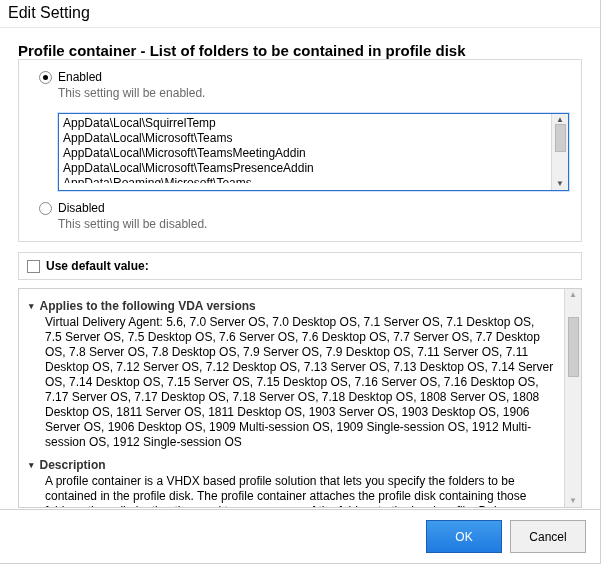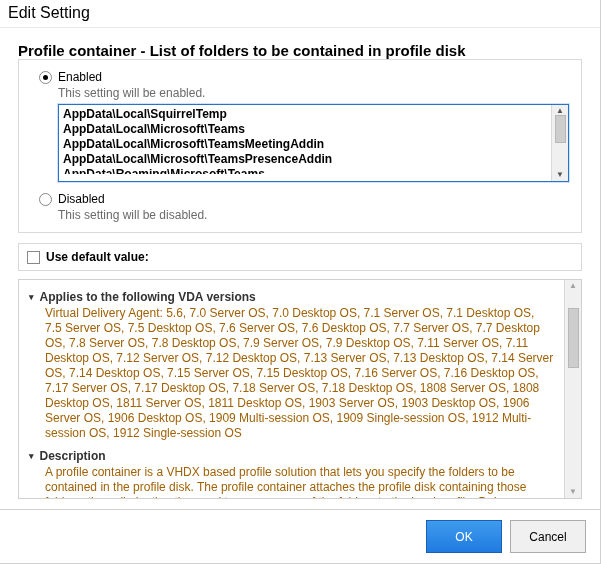--- a/index.html
+++ b/index.html
@@ -38,31 +38,31 @@
   }
   .opt-row { display:flex; align-items:center; gap:6px; margin-bottom:2px; }
   .radio {
     width:13px; height:13px; border:1px solid #888; border-radius:50%;
     display:inline-flex; align-items:center; justify-content:center;
     background:#fff;
   }
   .radio.checked::after {
     content:""; width:5px; height:5px; background:#000; border-radius:50%;
   }
-  .opt-desc { color:#6a6a6a; margin-left:19px; margin-bottom:4px; }
+  .opt-desc { color:#6a6a6a; margin-left:19px; margin-bottom:13px; }
   .listwrap {
     display:flex; margin-left:19px; border:1px solid #2a72c8;
     outline:1px solid #cfe3fb;
     height:78px;
   }
   .listbox {
     flex:1; overflow:hidden; padding:2px 4px; background:#fff;
     line-height:15px;
   }
-  .listbox div { white-space:nowrap;font-weight:bold; }
+  .listbox div { white-space:nowrap; }
   .list-cut { height:7px; overflow:hidden; line-height:15px; }
   .vscroll {
     width:17px; background:#f0f0f0; border-left:1px solid #d9d9d9;
     display:flex; flex-direction:column; justify-content:space-between; align-items:center;
     padding:2px 0;
   }
   .arrow { font-size:8px; color:#555; line-height:1; user-select:none;}
   .thumb { width:11px; flex:0 0 28px; background:#cdcdcd; border:1px solid #b8b8b8; }
   .vscroll .track { flex:1; width:100%; display:flex; flex-direction:column; align-items:center; }
   
@@ -75,21 +75,21 @@
     width:13px; height:13px; border:1px solid #888; background:#fff; display:inline-block;
   }
   
   .info-outer { display:flex; border:1px solid #d0d0d0; height:220px; }
   .info {
     flex:1; padding:6px 10px; overflow:hidden;
     color:#333;
   }
   .sect-head { display:flex; align-items:center; gap:6px; font-weight:bold; margin:4px 0 2px 0; }
   .caret { font-size:9px; color:#333; }
-  .sect-body { margin-left:16px; line-height:15px; color:#a16207; }
+  .sect-body { margin-left:16px; line-height:15px; color:#000000; }
   .info-scroll {
     width:17px; background:#f0f0f0; border-left:1px solid #d9d9d9;
     display:flex; flex-direction:column; align-items:center; padding:2px 0;
   }
   .info-scroll .arrow{color:#a0a0a0;}
   .info-scroll .thumb2{ width:11px; height:60px; background:#cdcdcd; border:1px solid #b8b8b8; margin-top:18px;}
   
   .footer {
     border-top:1px solid #d0d0d0;
     padding:10px 14px;

